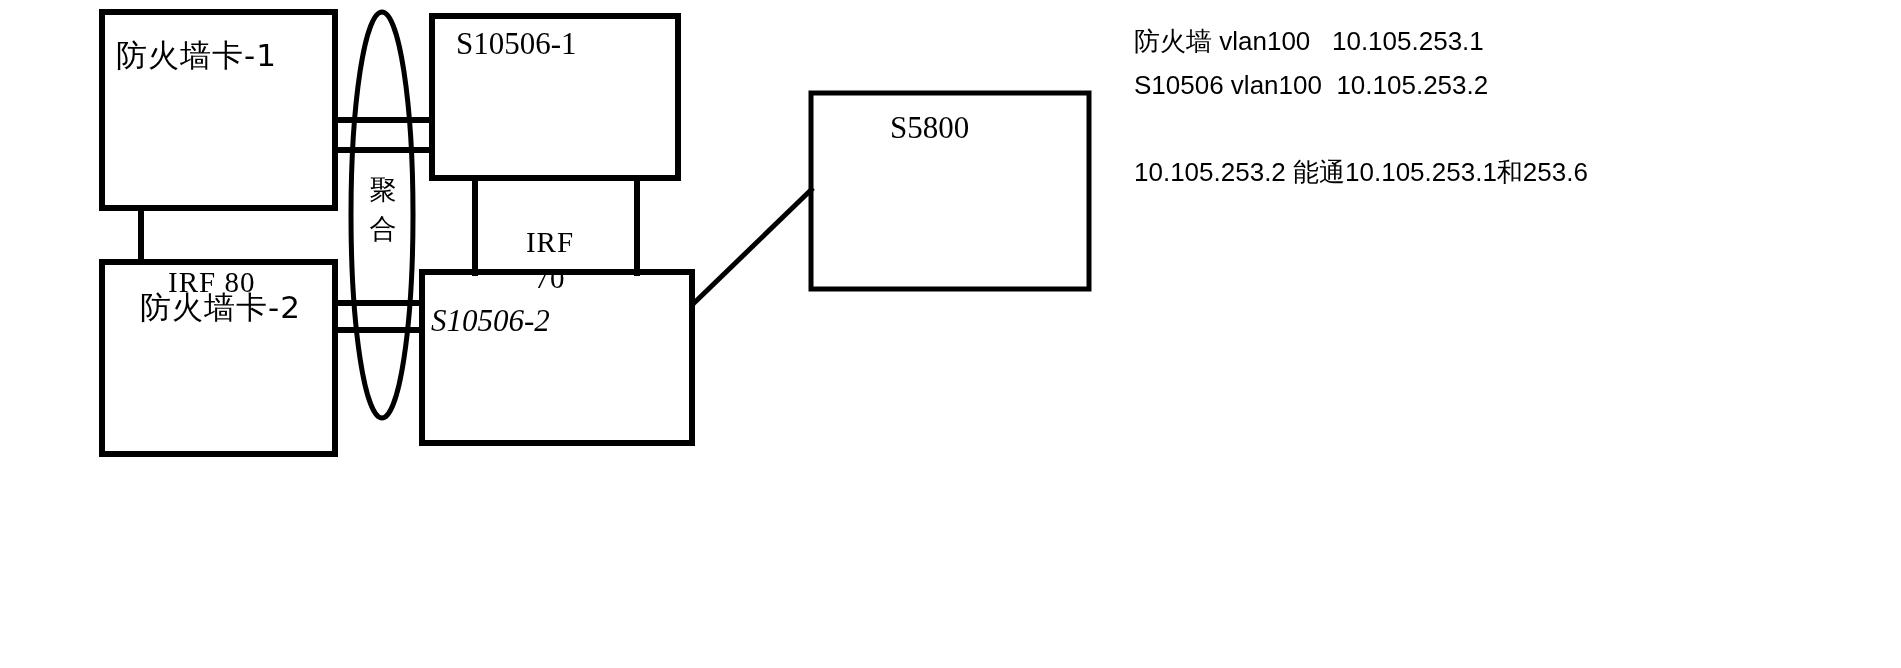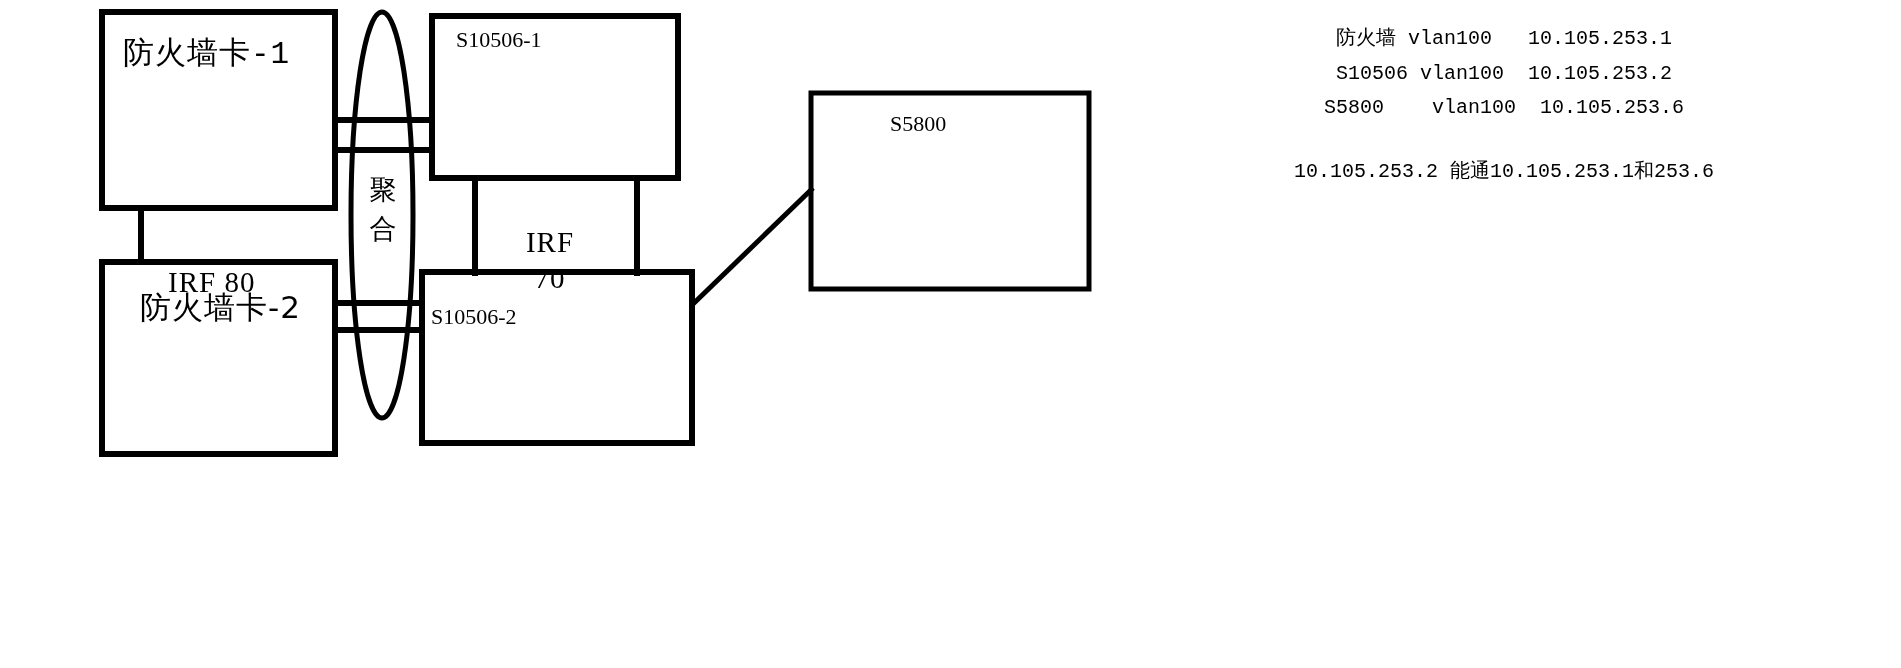--- a/index.html
+++ b/index.html
@@ -33,31 +33,31 @@
     white-space: nowrap;
     line-height: 1.05;
   }
   .node-label.cjk {
     font-family: "DejaVu Sans", "Liberation Sans", sans-serif;
     font-size: 31px;
     letter-spacing: 1px;
   }
   .node-label.latin {
     font-family: "Liberation Serif", "DejaVu Serif", serif;
-    font-size: 22px;
+    font-size: 31px;
   }
 
   
-  #label-fw1 { left: 123px; top: 39px; font-family: Liberation Mono, monospace; }
+  #label-fw1 { left: 116px; top: 39px; }
   
   #label-fw2 { left: 128px; top: 291px; margin-left: 12px; }
   
   #label-sw1 { left: 456px; top: 28px; }
   
-  #label-sw2 { left: 431px; top: 305px; }
+  #label-sw2 { left: 431px; top: 305px; font-style: italic; }
   
   #label-s5800 { left: 847px; top: 112px; margin-left: 43px; }
 
   
   .link-label {
     position: absolute;
     color: #000000;
     font-family: "Liberation Serif", "DejaVu Serif", serif;
     font-size: 29px;
     white-space: nowrap;
@@ -91,26 +91,25 @@
   
   #notes {
     position: absolute;
     left: 1134px;
     top: 24px;
     width: 740px;
   }
   .note-line {
     color: #000000;
     white-space: pre;
-    font-family: Liberation Mono, monospace;
-    font-size: 20px;
-    text-align: center;
+    font-family: Liberation Sans, sans-serif;
+    font-size: 26px;
   }
   .note-line.group-a { margin-bottom: 11px; }
-  .note-line.spaced  { margin-top: 38px; }
+  .note-line.spaced  { margin-top: 54px; }
 </style>
 </head>
 <body>
 
 <div id="canvas">
 
   <svg id="diagram-svg" viewBox="0 0 1901 668">
 
     <rect x="102" y="12" width="233" height="196" fill="#ffffff" stroke="#000000" stroke-width="6"></rect>
 
@@ -157,18 +156,17 @@
   </div>
 
   <div id="label-juhe">
     <span>聚</span>
     <span>合</span>
   </div>
 
   <div id="notes">
     <div class="note-line group-a">防火墙 vlan100   10.105.253.1</div>
     <div class="note-line group-a">S10506 vlan100  10.105.253.2</div>
-    <div class="note-line group-a">S5800    vlan100  10.105.253.6</div>
 
     <div class="note-line spaced">10.105.253.2 能通10.105.253.1和253.6</div>
   </div>
 
 </div>
 
 </body></html>

